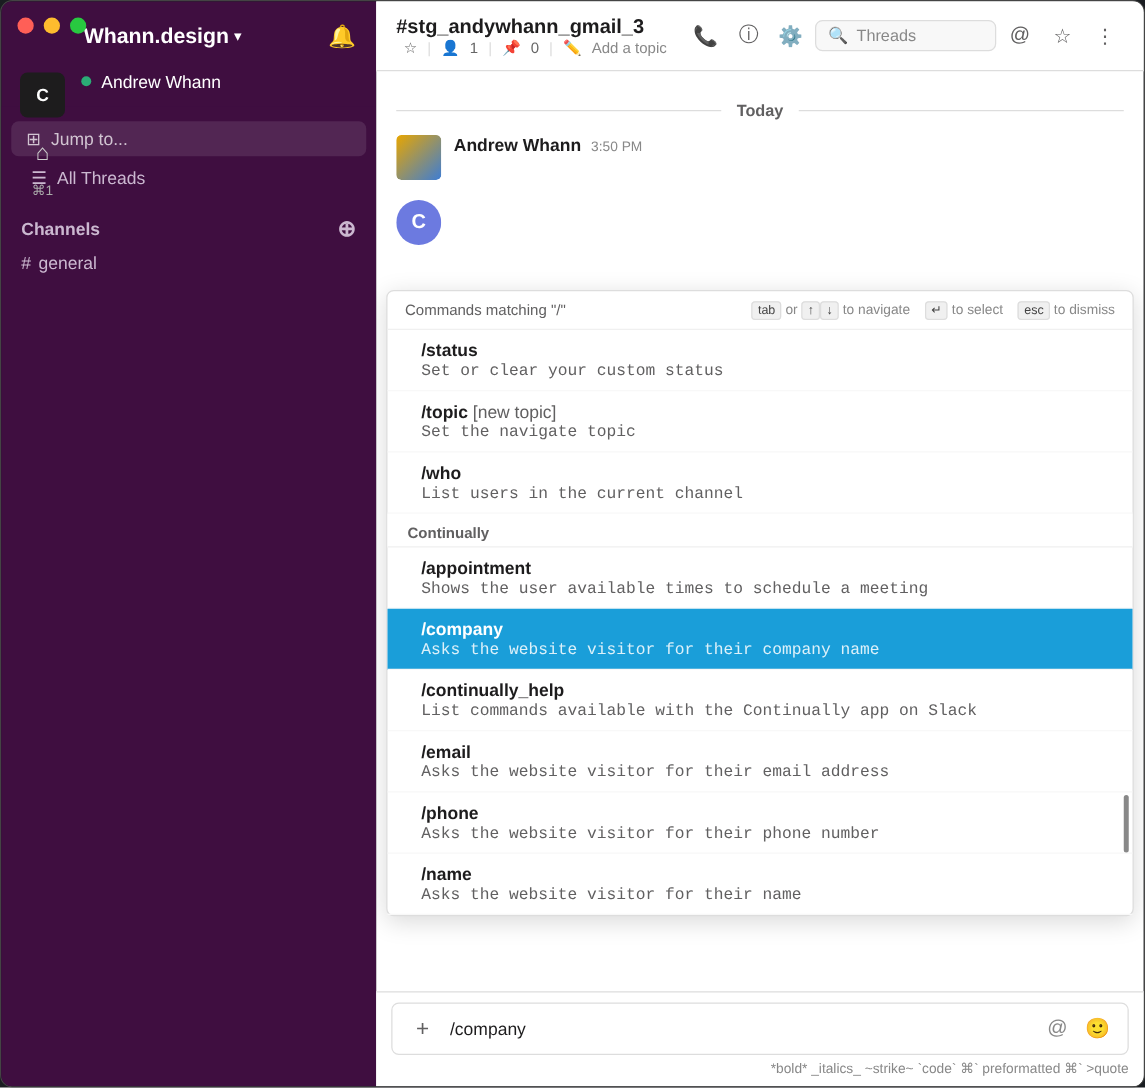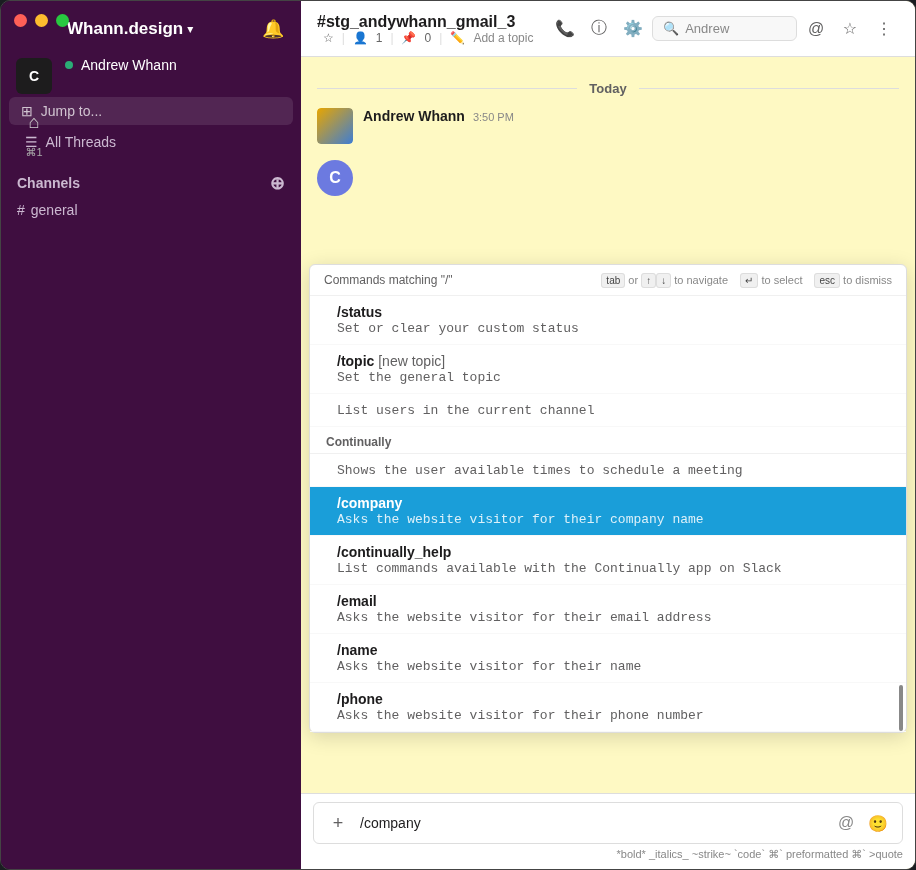--- a/index.html
+++ b/index.html
@@ -169,21 +169,21 @@
     .hash-icon {
       color: #cbb8d0;
       font-size: 14px;
     }
 
     
     .main-area {
       flex: 1;
       display: flex;
       flex-direction: column;
-      background: #fef9c3;
+      background: #ffffff;
     }
 
     .channel-header {
       height: 56px;
       border-bottom: 1px solid #ddd;
       display: flex;
       align-items: center;
       padding: 0 16px;
       gap: 8px;
       background: #fff;
@@ -606,21 +606,21 @@
             <span>✏️</span>
             <span class="add-topic">Add a topic</span>
           </div>
         </div>
         <div class="header-actions">
           <div class="header-icon-btn">📞</div>
           <div class="header-icon-btn">ⓘ</div>
           <div class="header-icon-btn">⚙️</div>
           <div class="search-box">
             <span class="search-icon">🔍</span>
-            <span class="search-text">Andrew</span>
+            <span class="search-text">Threads</span>
           </div>
           <div class="header-icon-btn">@</div>
           <div class="header-icon-btn">☆</div>
           <div class="header-icon-btn">⋮</div>
         </div>
       </div>
 
       <div class="messages-area" style="position:relative;">
         <div class="date-divider">
           <div class="date-line"></div>
@@ -659,60 +659,62 @@
             </div>
           </div>
 
           <div class="command-item">
             <div class="command-name">/status</div>
             <div class="command-desc">Set or clear your custom status</div>
           </div>
 
           <div class="command-item">
             <div class="command-name">/topic <span class="command-arg">[new topic]</span></div>
-            <div class="command-desc">Set the general topic</div>
+            <div class="command-desc">Set the navigate topic</div>
           </div>
 
           <div class="command-item">
+            <div class="command-name">/who</div>
             <div class="command-desc">List users in the current channel</div>
           </div>
 
           <div class="section-label">Continually</div>
 
           <div class="command-item">
+            <div class="command-name">/appointment</div>
             <div class="command-desc">Shows the user available times to schedule a meeting</div>
           </div>
 
           <div class="command-item selected">
             <div class="command-name">/company</div>
             <div class="command-desc">Asks the website visitor for their company name</div>
           </div>
 
           <div class="command-item">
             <div class="command-name">/continually_help</div>
             <div class="command-desc">List commands available with the Continually app on Slack</div>
           </div>
 
           <div class="command-item">
             <div class="command-name">/email</div>
             <div class="command-desc">Asks the website visitor for their email address</div>
           </div>
 
+          <div class="command-item" style="position:relative;">
+            <div class="command-name">/phone</div>
+            <div class="command-desc">Asks the website visitor for their phone number</div>
+
+            <div class="scrollbar-track">
+              <div class="scrollbar-thumb"></div>
+            </div>
+          </div>
+
           <div class="command-item">
             <div class="command-name">/name</div>
             <div class="command-desc">Asks the website visitor for their name</div>
-          </div>
-
-          <div class="command-item" style="position:relative;">
-            <div class="command-name">/phone</div>
-            <div class="command-desc">Asks the website visitor for their phone number</div>
-
-            <div class="scrollbar-track">
-              <div class="scrollbar-thumb"></div>
-            </div>
           </div>
         </div>
       </div>
 
       <div class="input-area">
         <div class="input-row">
           <div class="input-plus-btn">+</div>
           <input class="input-field" type="text" value="/company" style="">
           <div class="input-right-icons">
             <div class="input-icon-btn">@</div>

